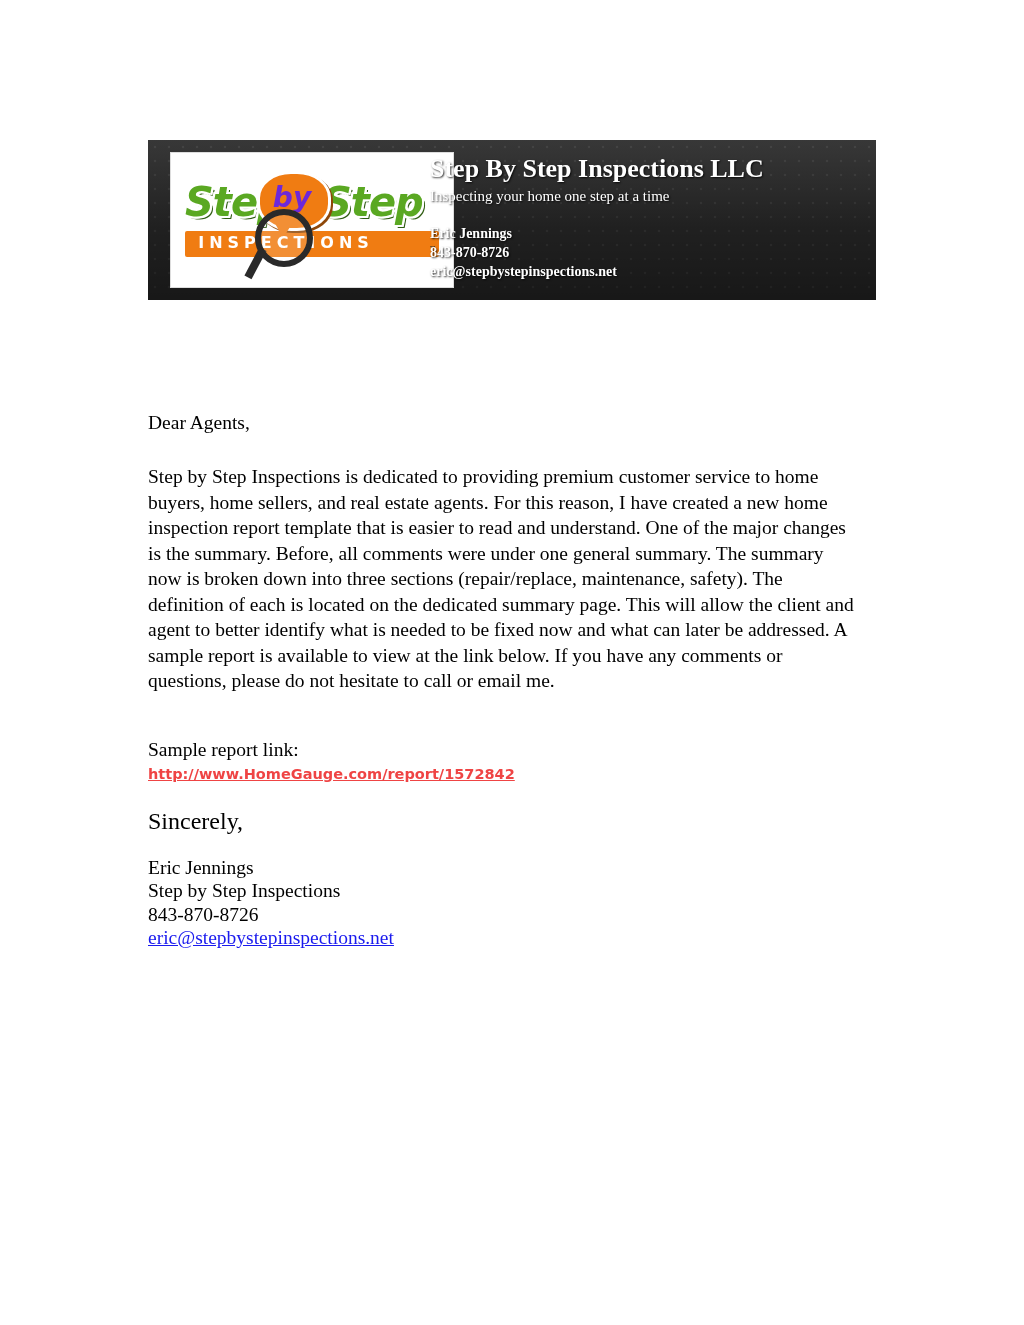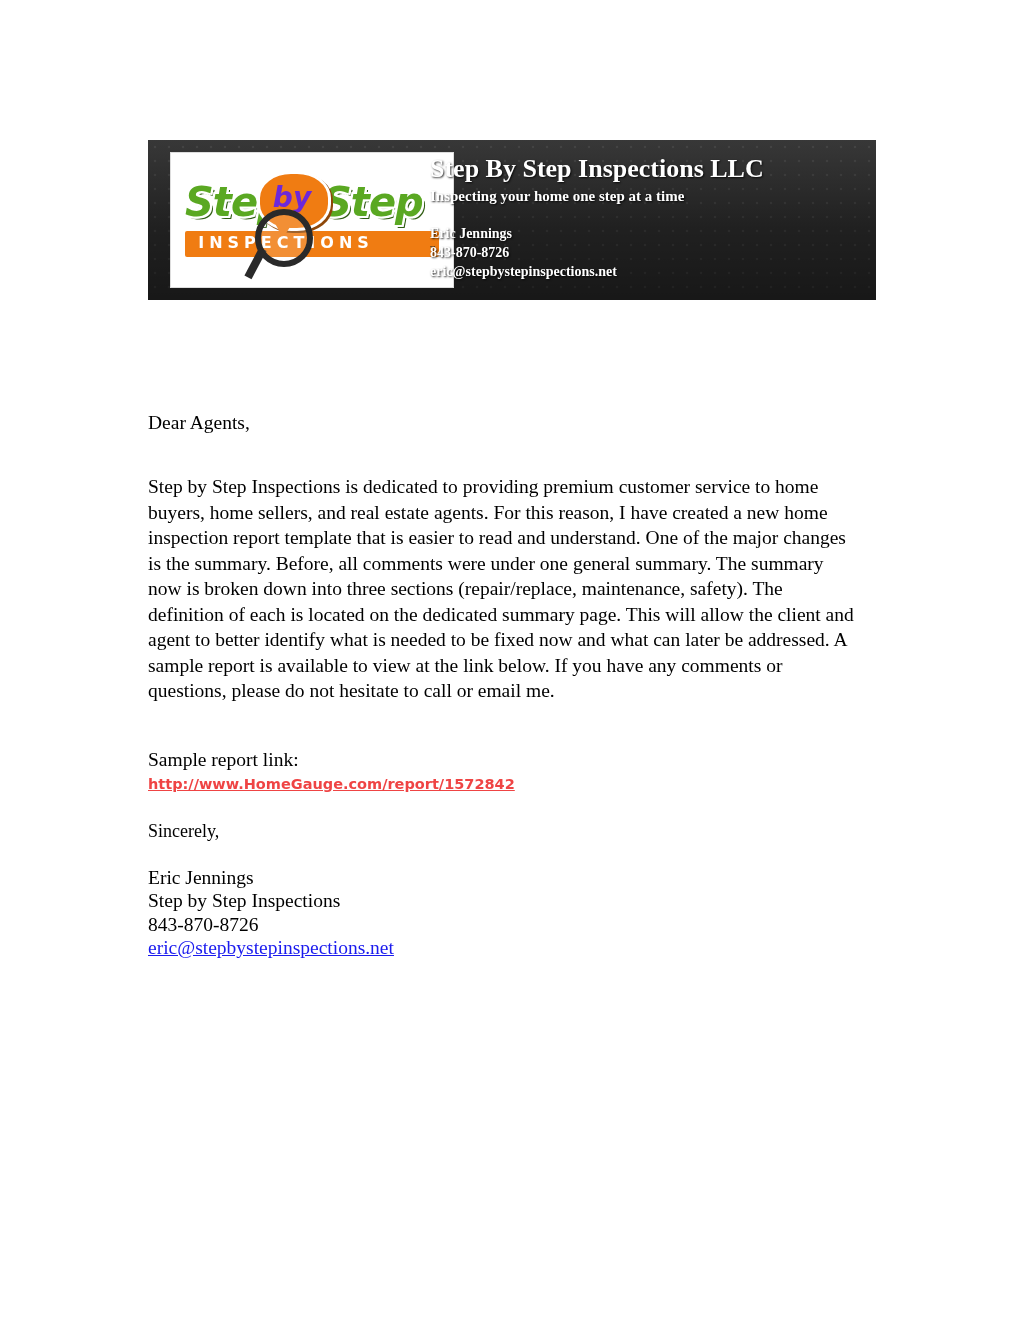--- a/index.html
+++ b/index.html
@@ -180,21 +180,21 @@
   .lh-company {
     font-family: "Liberation Serif", serif;
     font-weight: bold;
     font-size: 26px;
     line-height: 30px;
     text-shadow: 1px 1px 2px rgba(0,0,0,0.8);
     white-space: nowrap;
   }
   .lh-tagline {
     font-family: "Liberation Serif", serif;
-    font-weight: bold;
+    font-weight: normal;
     font-size: 15px;
     line-height: 20px;
     margin-top: 2px;
     text-shadow: 1px 1px 2px rgba(0,0,0,0.8);
     white-space: nowrap;
   }
   .lh-contact {
     margin-top: 18px;
     font-family: "Liberation Serif", serif;
     font-weight: bold;
@@ -209,21 +209,21 @@
     position: absolute;
     left: 148px;
     top: 410px;
     width: 712px;
   }
   .salutation {
     font-size: 19.5px;
     line-height: 26px;
   }
   .para {
-    margin-top: 38px;
+    margin-top: 28px;
     font-size: 19.5px;
     line-height: 25.5px;
     text-align: left;
   }
   .sample-label {
     margin-top: 43px;
     font-size: 19.5px;
     line-height: 26px;
   }
   .sample-link {
@@ -231,21 +231,21 @@
     margin-top: 1px;
     font-family: "DejaVu Sans", sans-serif;
     font-weight: bold;
     font-size: 14.5px;
     line-height: 20px;
     color: #ef4444;
     text-decoration: underline;
   }
   .closing {
     margin-top: 24px;
-    font-size: 18px;
+    font-size: 24px;
     line-height: 26px;
   }
   .signature {
     margin-top: 22px;
     font-size: 19.5px;
     line-height: 23.5px;
   }
   .sig-line { display: block; }
   .sig-link {
     display: block;

